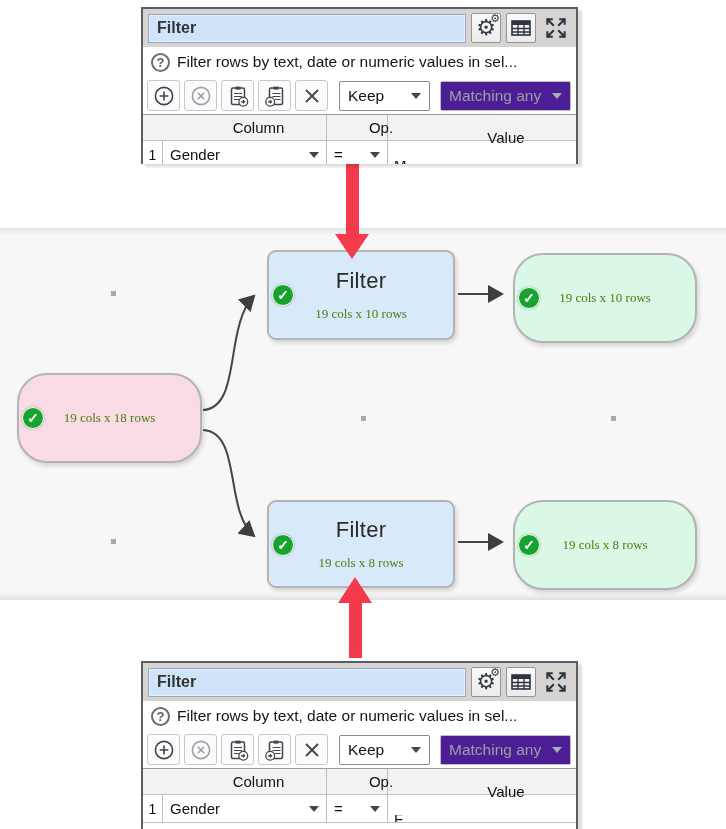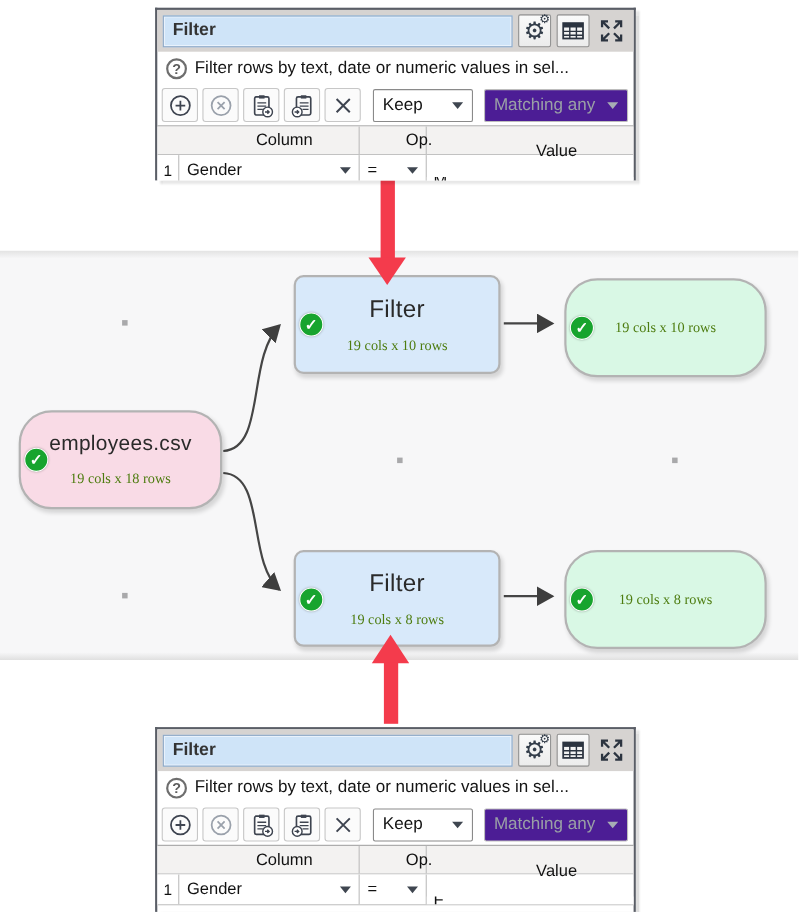--- a/index.html
+++ b/index.html
@@ -107,21 +107,20 @@
         </marker>
       </defs>
       <path d="M203,182 C242,180 224,98 254,68" fill="none" stroke="#454545" stroke-width="2" marker-end="url(#arr)"></path>
       <path d="M203,202 C242,204 224,282 254,308" fill="none" stroke="#454545" stroke-width="2" marker-end="url(#arr)"></path>
       <path d="M458,66 L502,66" fill="none" stroke="#454545" stroke-width="2" marker-end="url(#arr)"></path>
       <path d="M458,314 L502,314" fill="none" stroke="#454545" stroke-width="2" marker-end="url(#arr)"></path>
     </svg>
 
     <div class="node node-round n-emp">
       <div class="check">✓</div>
-      <div class="ntitle">employees.csv</div>
       <div class="nsub">19 cols x 18 rows</div>
     </div>
 
     <div class="node node-rect n-f1">
       <div class="check">✓</div>
       <div class="ntitle">Filter</div>
       <div class="nsub">19 cols x 10 rows</div>
     </div>
 
     <div class="node node-rect n-f2">

